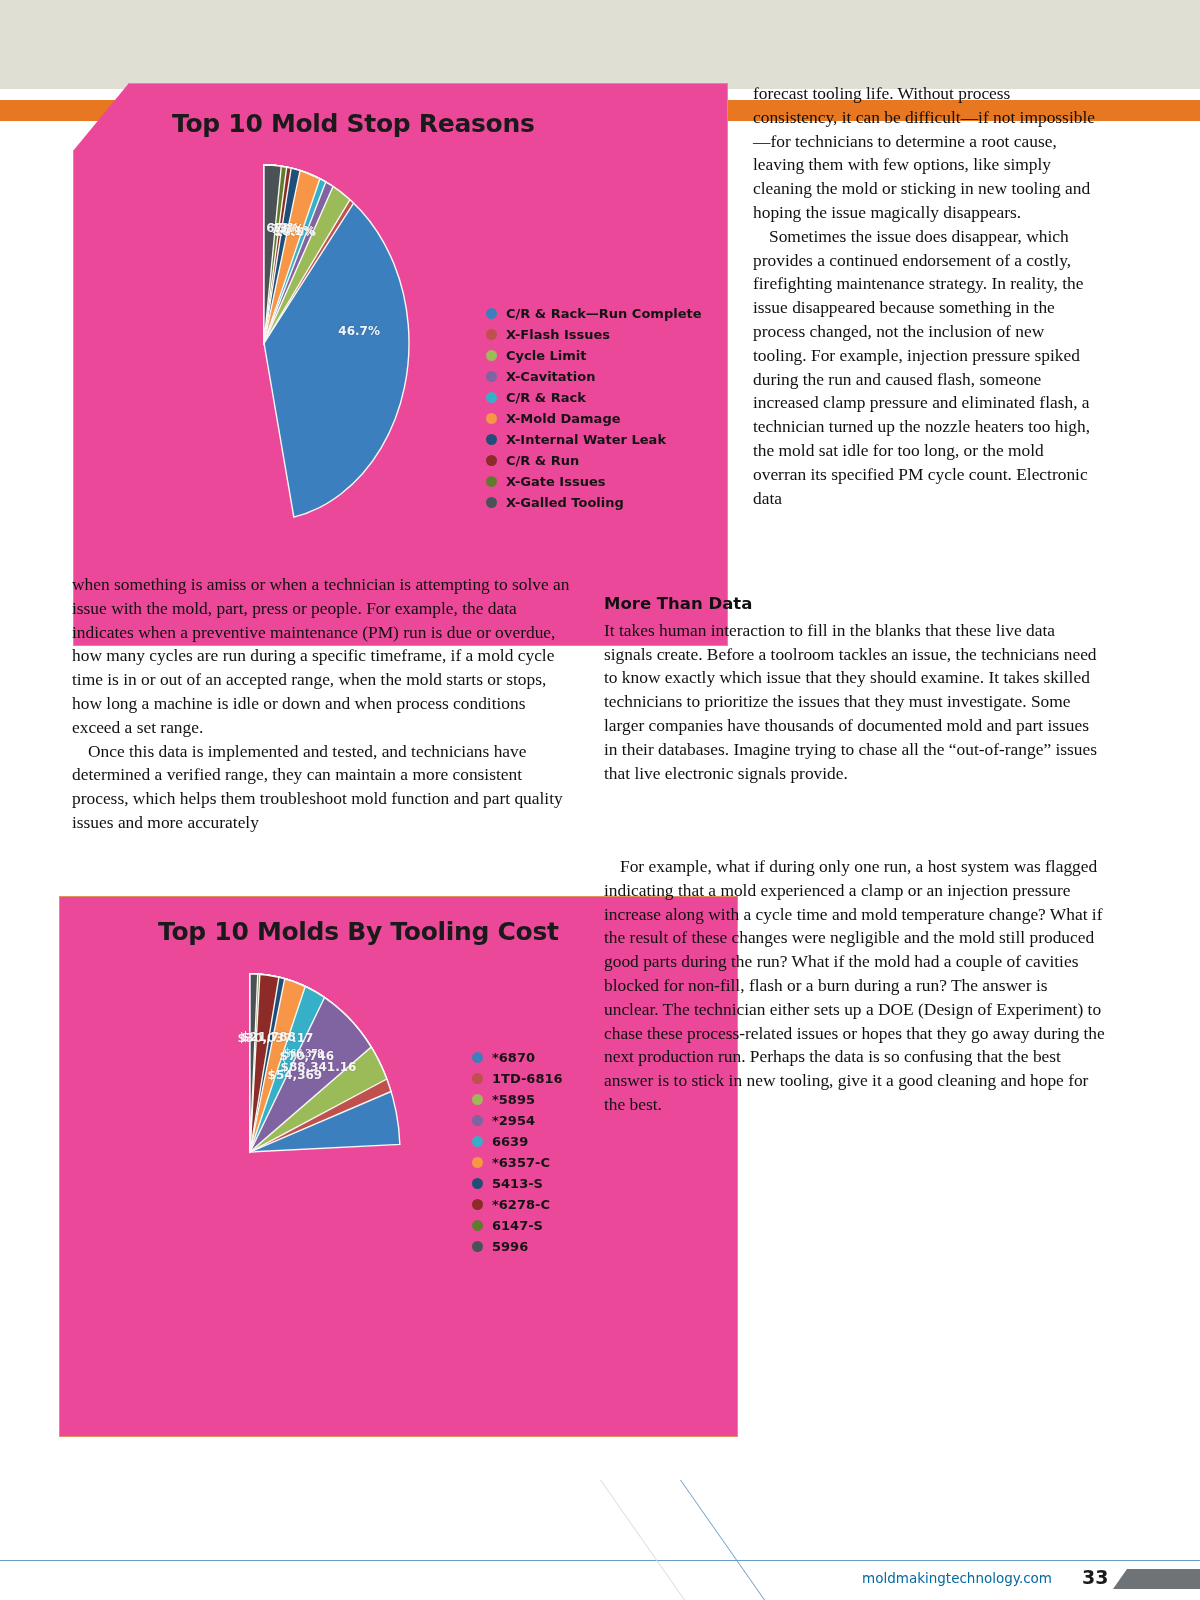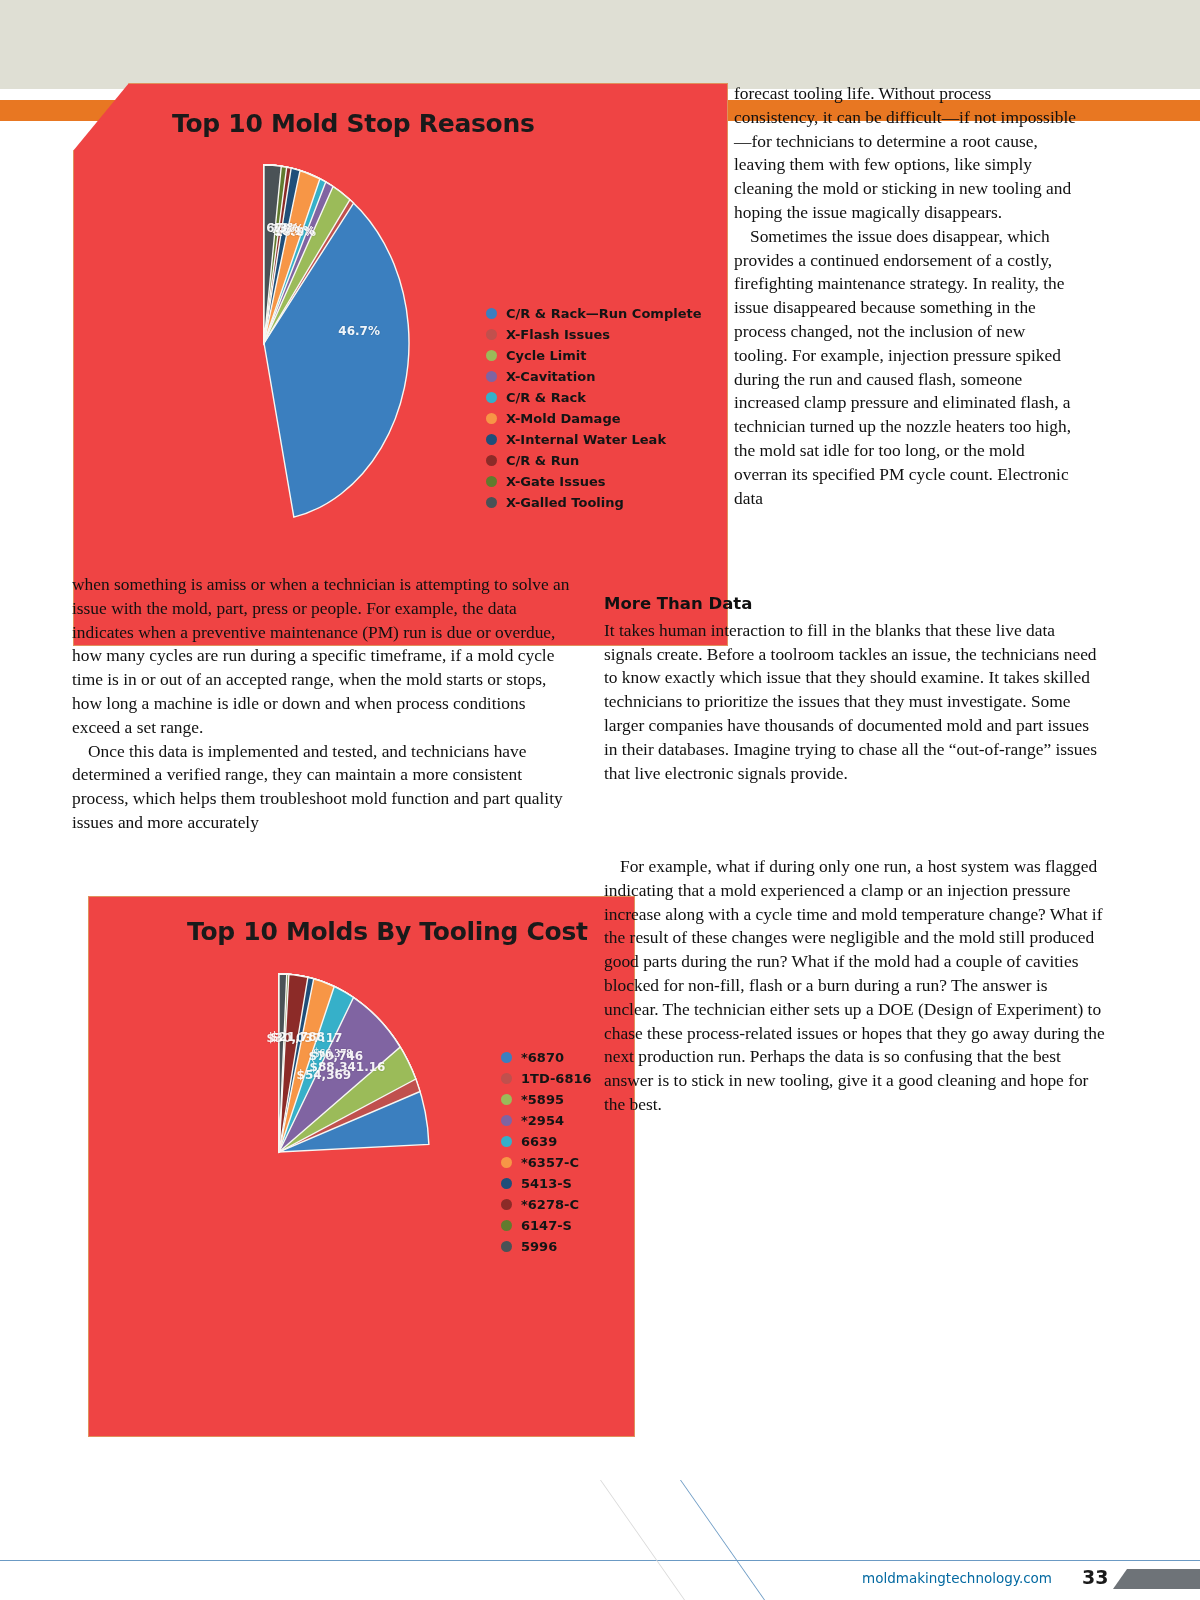--- a/index.html
+++ b/index.html
@@ -11,26 +11,26 @@
     overflow:hidden;
   }
   
   .top-band{position:absolute;left:0;top:0;width:1200px;height:89px;background:#dfdfd4;}
   .top-white{position:absolute;left:0;top:89px;width:1200px;height:11px;background:#ffffff;}
   .orange-bar{position:absolute;left:0;top:100px;width:1200px;height:21px;background:#e87722;}
 
   
   .figure{
     position:absolute;
-    background:#ef4444;
+    background:#ec4899;
     border:1.5px solid #e0915c;
     box-sizing:border-box;
   }
   .fig1{left:73px;top:83px;width:655px;height:563px;}
-  .fig2{left:88px;top:896px;width:547px;height:541px;}
+  .fig2{left:59px;top:896px;width:679px;height:541px;}
   
   .fig1{
     clip-path:polygon(0 68px, 56px 0, 100% 0, 100% 100%, 0 100%);
   }
   .fig-title{
     position:absolute;
     font-family:"DejaVu Sans", sans-serif;
     font-weight:bold;
     color:#1a1a1a;
     letter-spacing:-0.3px;
@@ -73,21 +73,21 @@
     position:absolute;
     font-family:"Liberation Serif", serif;
     font-size:17.4px;
     line-height:23.8px;
     color:#101010;
     text-align:left;
     hyphens:none;
   }
   .col p{margin:0;}
   .col p.ind{text-indent:16px;}
-  .col-right-top{left:734px;top:82px;width:345px;}
+  .col-right-top{left:753px;top:82px;width:345px;}
   .col-left-mid{left:72px;top:573px;width:500px;}
   .col-right-mid{left:604px;top:573px;width:502px;}
   .subhead{
     font-family:"DejaVu Sans", sans-serif;
     font-weight:bold;font-size:16.5px;color:#111;
     margin-top:19px;margin-bottom:3px;
   }
   .col-right-low{left:604px;top:855px;width:502px;}
   .col-right-low p{margin:0;}
 

